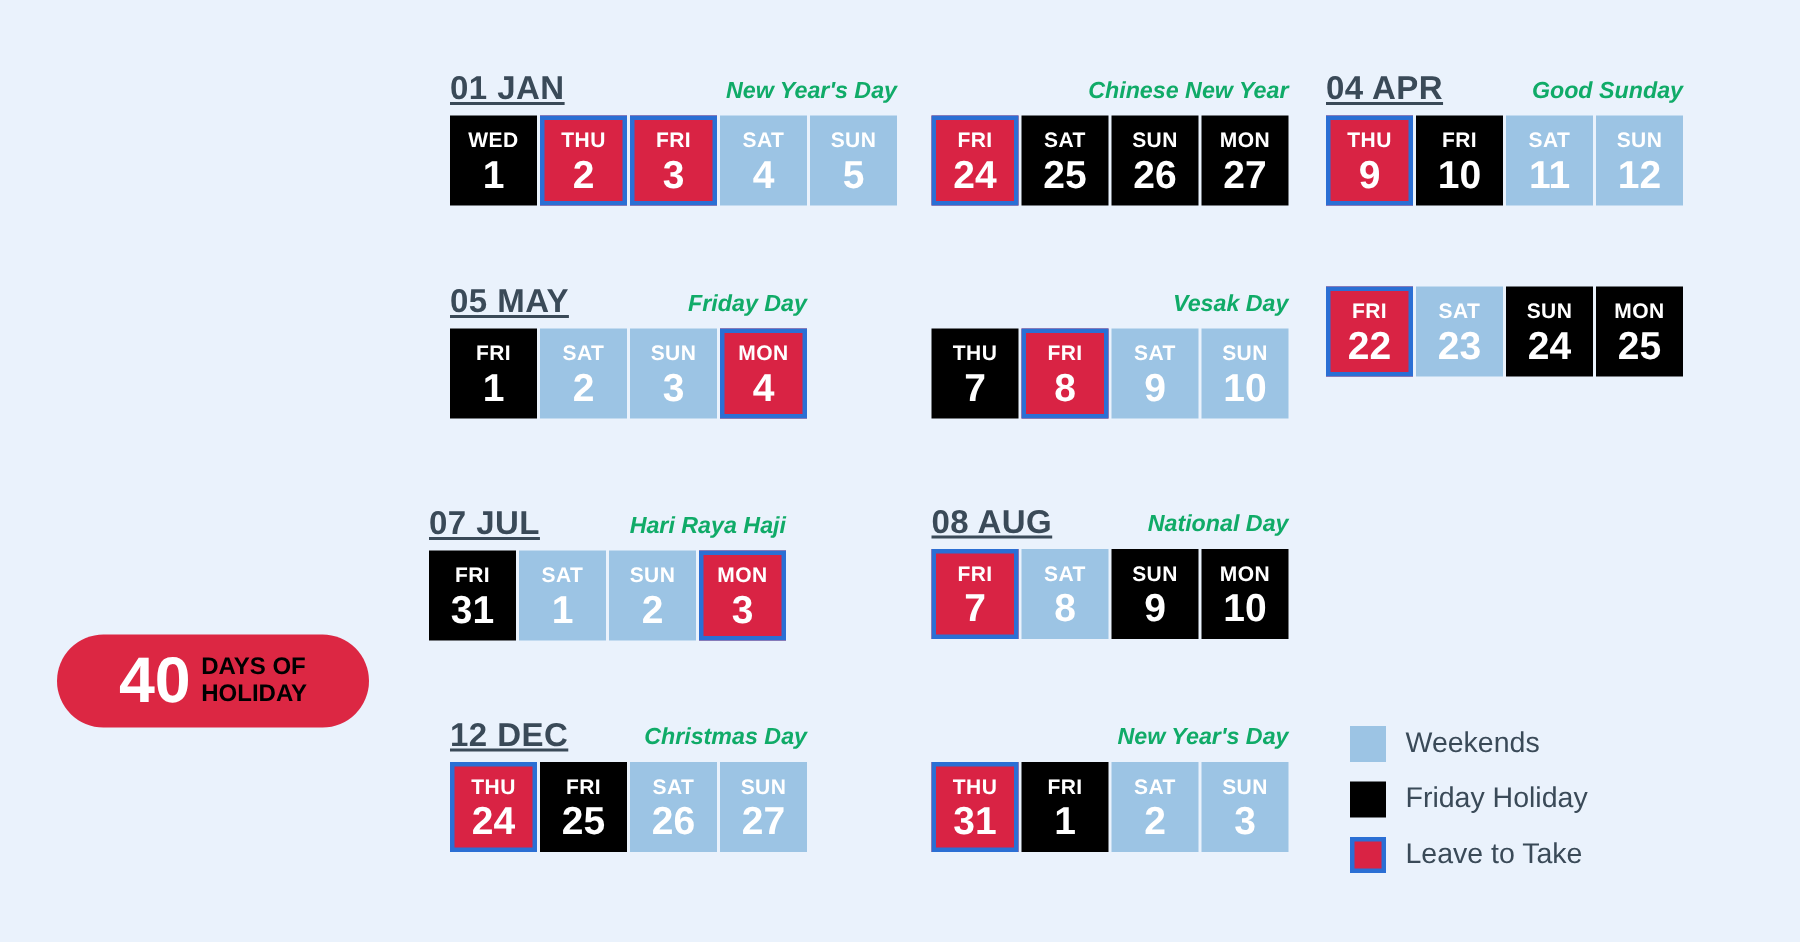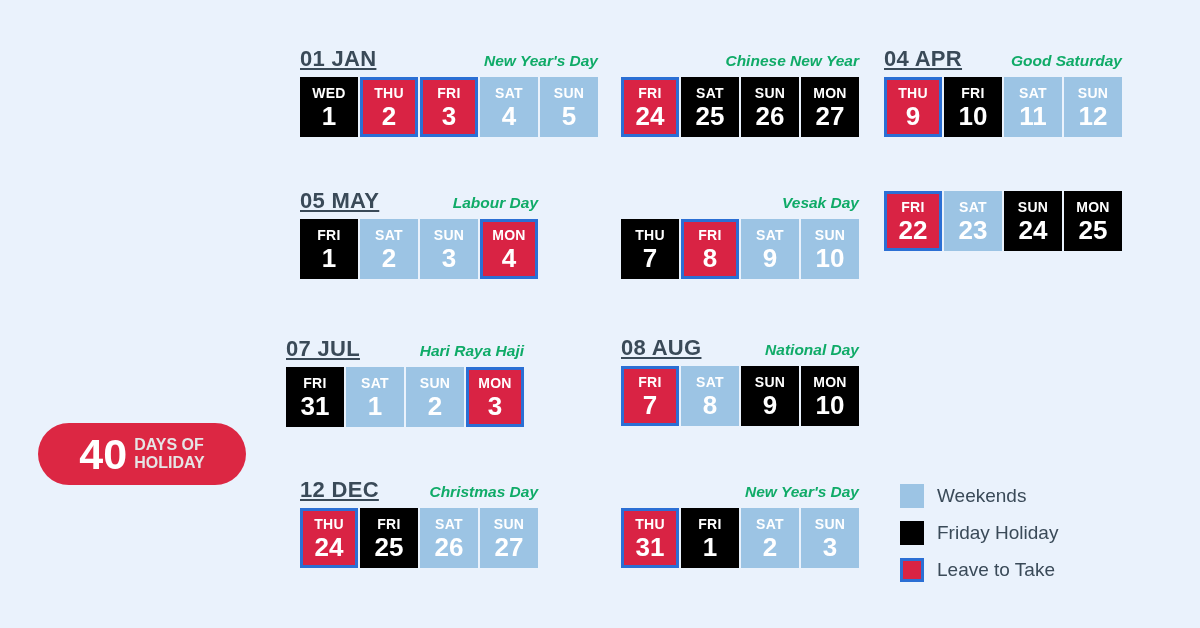--- a/index.html
+++ b/index.html
@@ -89,21 +89,21 @@
     justify-content: center;
   }
   #badge-number {
     color: #ffffff;
     font-size: 43px;
     font-weight: bold;
     line-height: 1;
     margin-right: 7px;
   }
   #badge-text {
-    color: #e5e5e5;
+    color: #000000;
     font-size: 16px;
     font-weight: bold;
     line-height: 1.1;
     text-align: left;
   }
 
   
   .holiday-group {
     position: absolute;
   }
@@ -251,21 +251,21 @@
         </div>
         <div class="day-cell type-public">
           <div class="dow">MON</div>
           <div class="dnum">27</div>
         </div>
       </div>
     </div>
     <div class="holiday-group" style="left: 884px; top: 44px;">
       <div class="group-header">
         <div class="month-label">04 APR</div>
-        <div class="holiday-label">Good Saturday</div>
+        <div class="holiday-label">Good Sunday</div>
       </div>
       <div class="day-row">
         <div class="day-cell type-leave">
           <div class="dow">THU</div>
           <div class="dnum">9</div>
         </div>
         <div class="day-cell type-public">
           <div class="dow">FRI</div>
           <div class="dnum">10</div>
         </div>
@@ -275,21 +275,21 @@
         </div>
         <div class="day-cell type-weekend">
           <div class="dow">SUN</div>
           <div class="dnum">12</div>
         </div>
       </div>
     </div>
     <div class="holiday-group" style="left: 300px; top: 186px;">
       <div class="group-header">
         <div class="month-label">05 MAY</div>
-        <div class="holiday-label">Labour Day</div>
+        <div class="holiday-label">Friday Day</div>
       </div>
       <div class="day-row">
         <div class="day-cell type-public">
           <div class="dow">FRI</div>
           <div class="dnum">1</div>
         </div>
         <div class="day-cell type-weekend">
           <div class="dow">SAT</div>
           <div class="dnum">2</div>
         </div>

